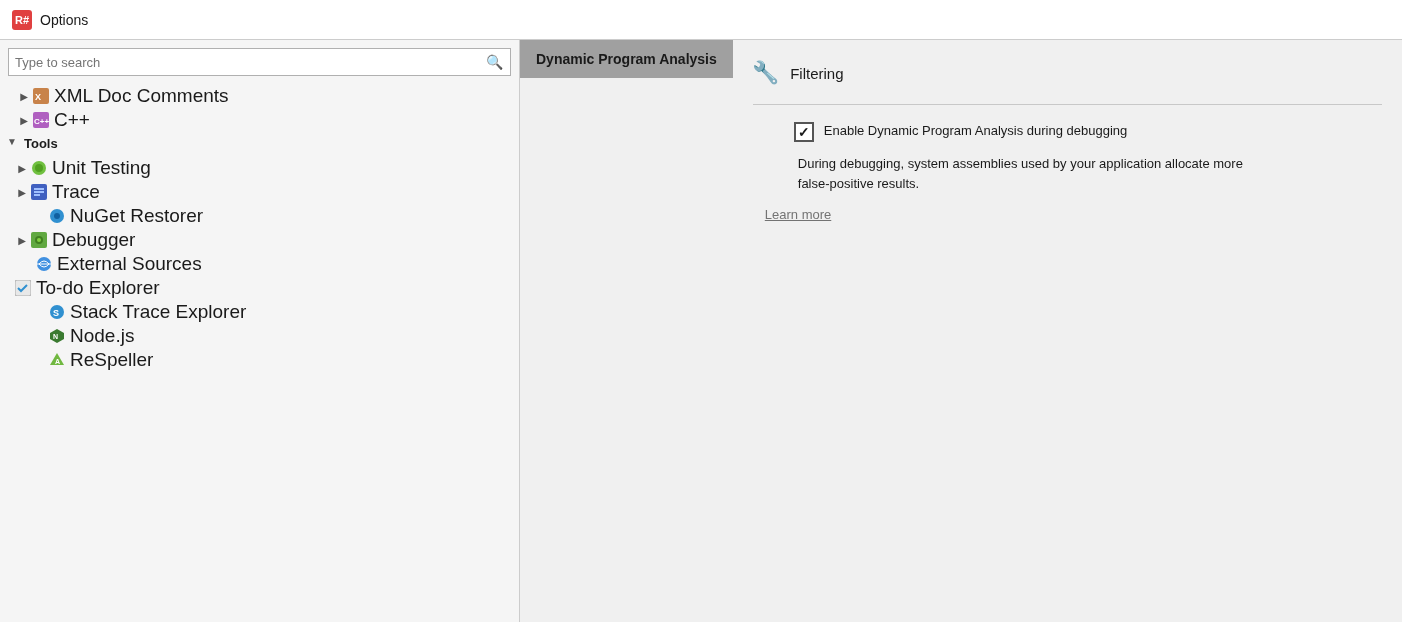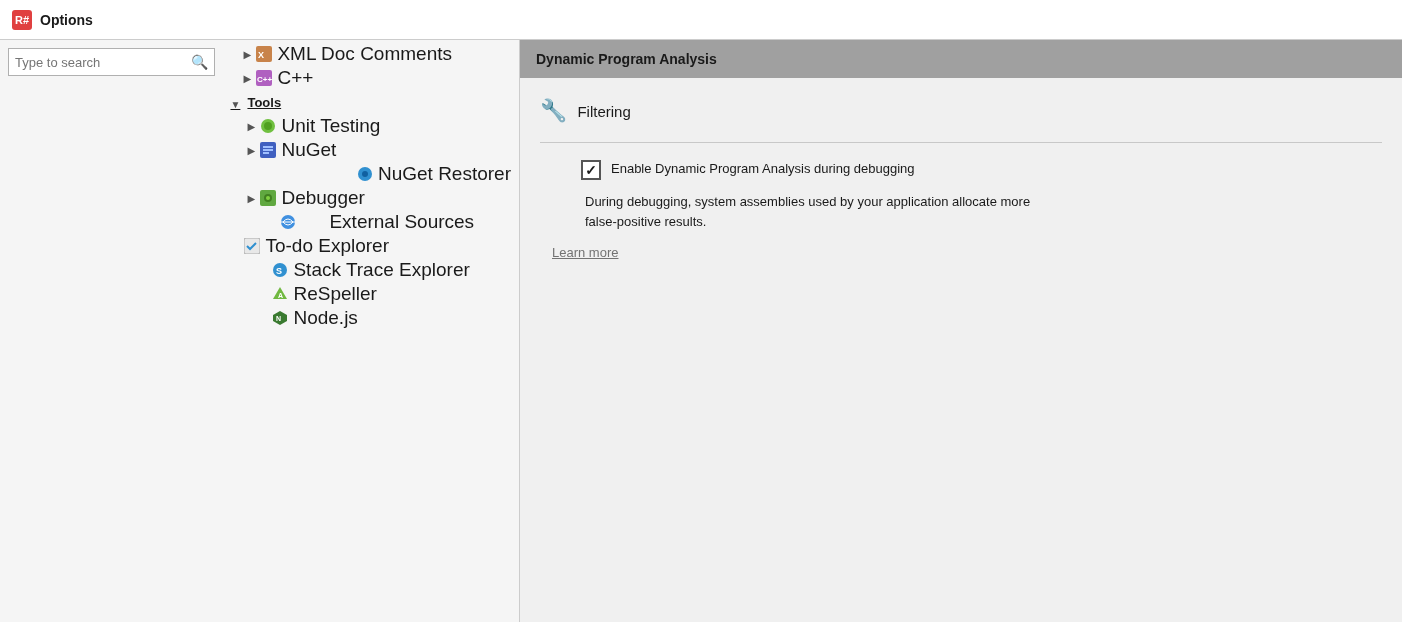--- a/index.html
+++ b/index.html
@@ -24,37 +24,37 @@
     .title-bar-icon {
       width: 20px;
       height: 20px;
       margin-right: 8px;
       display: flex;
       align-items: center;
       justify-content: center;
     }
     .title-bar-text {
       font-size: 14px;
-      font-weight: bold;
+      font-weight: normal;
       color: #1a1a1a;
     }
 
     
     .main-layout {
       display: flex;
       height: calc(622px - 40px);
     }
 
     
     .left-panel {
       width: 520px;
       background: #f5f5f5;
       border-right: 1px solid #ccc;
       display: flex;
-      flex-direction: row;
+      flex-direction: column;
       overflow: hidden;
     }
 
     .search-bar {
       display: flex;
       align-items: center;
       margin: 8px 8px 6px 8px;
       background: #ffffff;
       border: 1px solid #b0b0b0;
       height: 28px;
@@ -113,39 +113,38 @@
       font-size: 14px;
     }
 
     .tree-label {
       font-size: 19px;
       color: #1a1a1a;
     }
 
     
     .indent-1 { padding-left: 16px; }
-    .indent-2 { padding-left: 20px; }
+    .indent-2 { padding-left: 14px; }
 
     .section-header {
       display: flex;
-      align-items: flex-end;
+      align-items: flex-start;
       padding: 4px 8px 4px 4px;
       font-weight: bold;
       color: #1a1a1a;
       font-size: 13px;
       height: 24px;
-      text-decoration: underline;
     }
 
     
     .right-panel {
       flex: 1;
       background: #f0f0f0;
       display: flex;
-      flex-direction: column;
+      flex-direction: row;
     }
 
     .panel-header {
       background: #a0a0a0;
       padding: 8px 16px;
       font-size: 14px;
       font-weight: bold;
       color: #1a1a1a;
       height: 38px;
       display: flex;
@@ -308,24 +307,24 @@
       <div class="tree-item indent-2">
         <span class="tree-arrow collapsed"></span>
         <span class="tree-icon">
           <svg width="16" height="16" viewBox="0 0 16 16">
             <rect width="16" height="16" rx="2" fill="#4060c0"></rect>
             <rect x="3" y="4" width="10" height="2" fill="#a0c0ff"></rect>
             <rect x="3" y="7" width="10" height="2" fill="#a0c0ff"></rect>
             <rect x="3" y="10" width="6" height="2" fill="#a0c0ff"></rect>
           </svg>
         </span>
-        <span class="tree-label">NuGet</span>
-      </div>
-
-      <div class="tree-item indent-2" style="padding-left:48px;justify-content:flex-end;">
+        <span class="tree-label">Trace</span>
+      </div>
+
+      <div class="tree-item indent-2" style="padding-left:48px;">
         <span class="tree-icon">
           <svg width="16" height="16" viewBox="0 0 16 16">
             <circle cx="8" cy="8" r="7" fill="#3090d0"></circle>
             <circle cx="8" cy="8" r="3" fill="#1060a0"></circle>
           </svg>
         </span>
         <span class="tree-label">NuGet Restorer</span>
       </div>
 
       <div class="tree-item indent-2">
@@ -333,21 +332,21 @@
         <span class="tree-icon">
           <svg width="16" height="16" viewBox="0 0 16 16">
             <rect width="16" height="16" rx="2" fill="#60a840"></rect>
             <circle cx="8" cy="8" r="4" fill="#408020"></circle>
             <circle cx="8" cy="8" r="2" fill="#80d040"></circle>
           </svg>
         </span>
         <span class="tree-label">Debugger</span>
       </div>
 
-      <div class="tree-item indent-2" style="padding-left:56px;gap:28px;">
+      <div class="tree-item indent-2" style="padding-left:35px;">
         <span class="tree-icon">
           <svg width="16" height="16" viewBox="0 0 16 16">
             <circle cx="8" cy="8" r="7" fill="#4090e0"></circle>
             <path d="M3 8 Q8 2 13 8 Q8 14 3 8" fill="none" stroke="white" stroke-width="1"></path>
             <line x1="1" y1="8" x2="15" y2="8" stroke="white" stroke-width="1"></line>
           </svg>
         </span>
         <span class="tree-label">External Sources</span>
       </div>
 
@@ -367,35 +366,35 @@
             <circle cx="8" cy="8" r="7" fill="#3090d0"></circle>
             <text x="4" y="12" font-size="9" fill="white" font-weight="bold">S</text>
           </svg>
         </span>
         <span class="tree-label">Stack Trace Explorer</span>
       </div>
 
       <div class="tree-item indent-2" style="padding-left:48px;">
         <span class="tree-icon">
           <svg width="16" height="16" viewBox="0 0 16 16">
+            <polygon points="8,1 15,5 15,11 8,15 1,11 1,5" fill="#3a7a30"></polygon>
+            <text x="4" y="11" font-size="7" fill="white" font-weight="bold">N</text>
+          </svg>
+        </span>
+        <span class="tree-label">Node.js</span>
+      </div>
+
+      <div class="tree-item indent-2" style="padding-left:48px;">
+        <span class="tree-icon">
+          <svg width="16" height="16" viewBox="0 0 16 16">
             <polygon points="8,1 15,13 1,13" fill="#70b840"></polygon>
             <text x="6" y="12" font-size="7" fill="white" font-weight="bold">A</text>
           </svg>
         </span>
         <span class="tree-label">ReSpeller</span>
-      </div>
-
-      <div class="tree-item indent-2" style="padding-left:48px;">
-        <span class="tree-icon">
-          <svg width="16" height="16" viewBox="0 0 16 16">
-            <polygon points="8,1 15,5 15,11 8,15 1,11 1,5" fill="#3a7a30"></polygon>
-            <text x="4" y="11" font-size="7" fill="white" font-weight="bold">N</text>
-          </svg>
-        </span>
-        <span class="tree-label">Node.js</span>
       </div>
 
     </div>
   </div>
 
   <div class="right-panel">
 
     <div class="panel-header">
       <span>Dynamic Program Analysis</span>
     </div>

